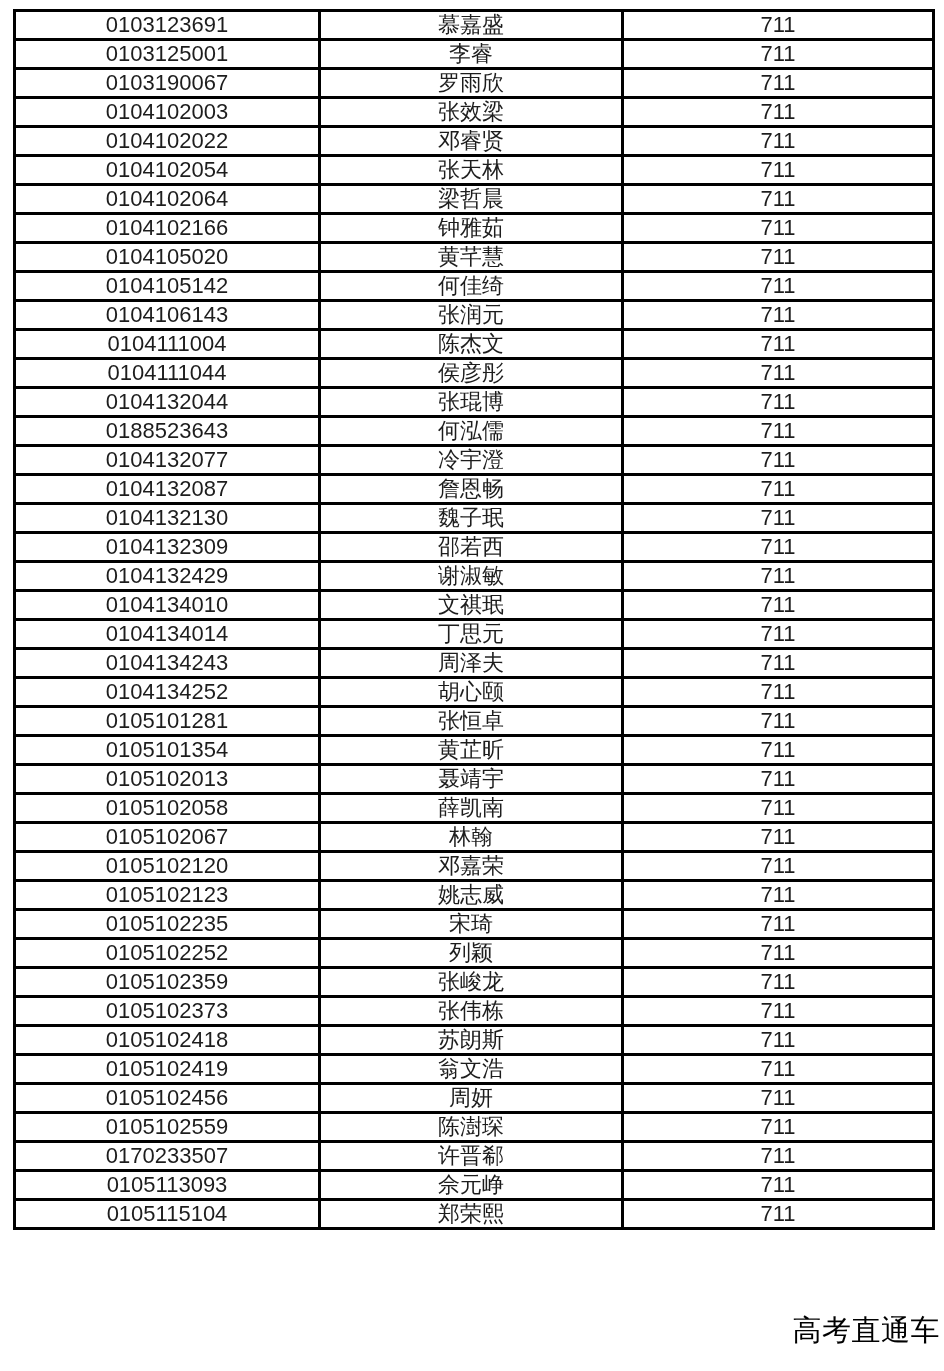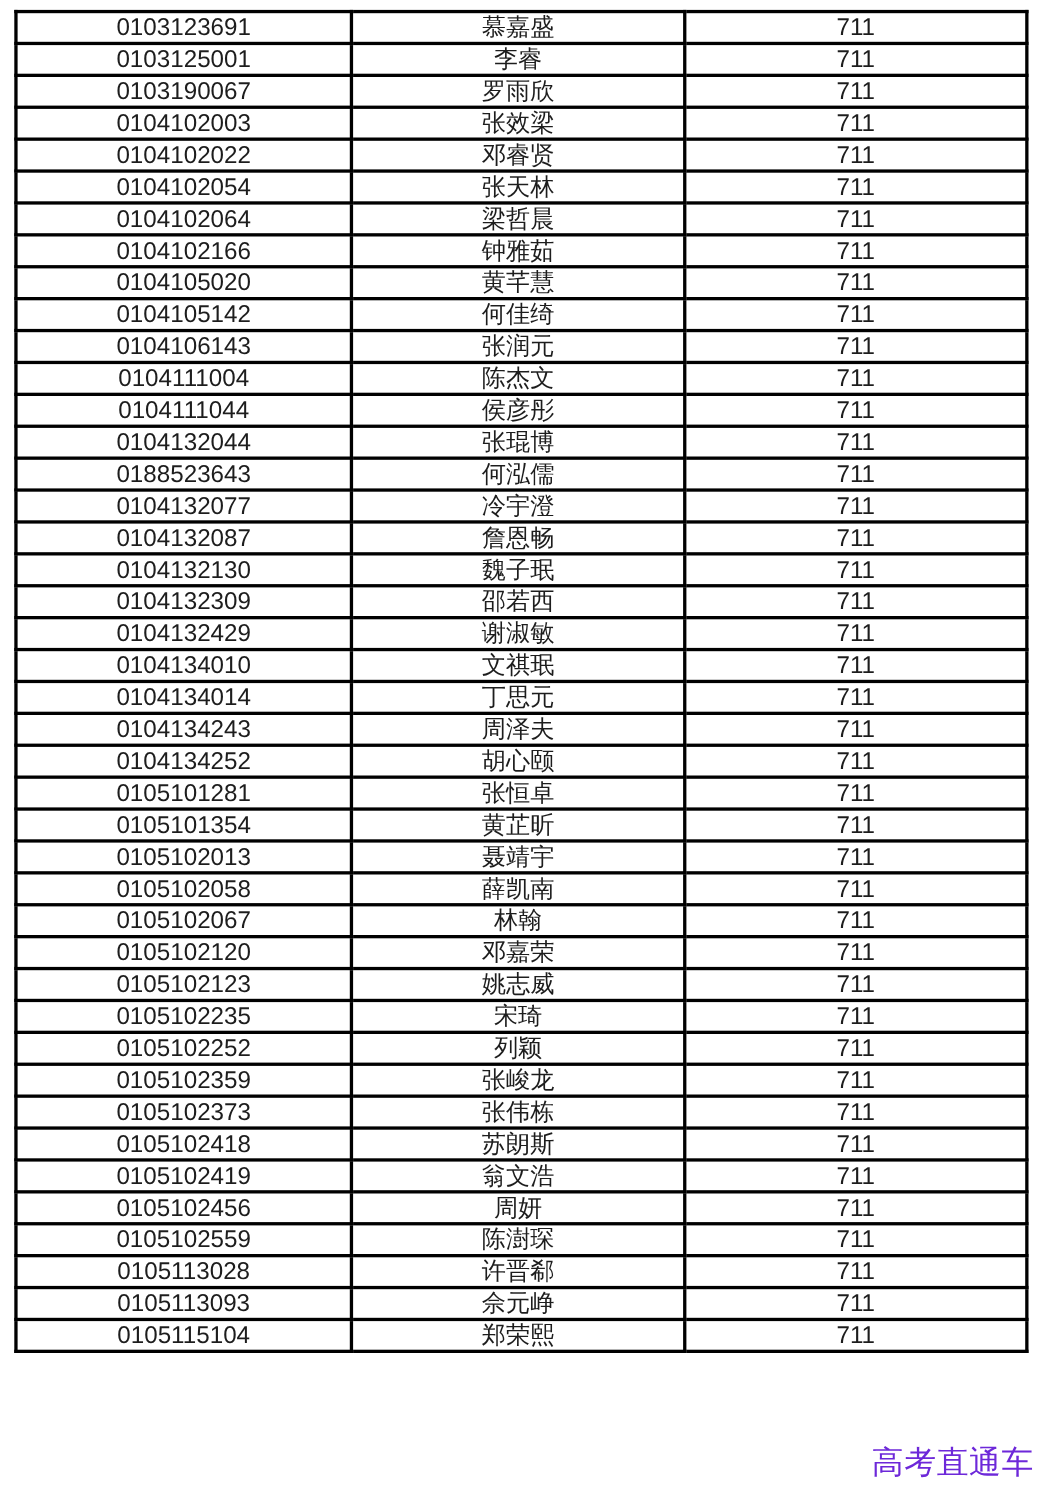--- a/index.html
+++ b/index.html
@@ -40,21 +40,21 @@
   }
   col.c-id    { width: 305px; }
   col.c-name  { width: 303px; }
   col.c-score { width: 311px; }
   .watermark {
     position: absolute;
     top: 1314px;
     right: 4px;
     font-size: 29px;
     line-height: 33px;
-    color: #6d28d9;
+    color: #000000;
     letter-spacing: 0.5px;
     white-space: nowrap;
     z-index: 5;
     pointer-events: none;
   }
 </style>
 </head>
 <body>
 
 <div class="page">
@@ -255,21 +255,21 @@
           <td>0105102456</td>
           <td>周妍</td>
           <td>711</td>
         </tr>
         <tr>
           <td>0105102559</td>
           <td>陈澍琛</td>
           <td>711</td>
         </tr>
         <tr>
-          <td>0105113028</td>
+          <td>0170233507</td>
           <td>许晋郗</td>
           <td>711</td>
         </tr>
         <tr>
           <td>0105113093</td>
           <td>佘元峥</td>
           <td>711</td>
         </tr>
         <tr>
           <td>0105115104</td>

